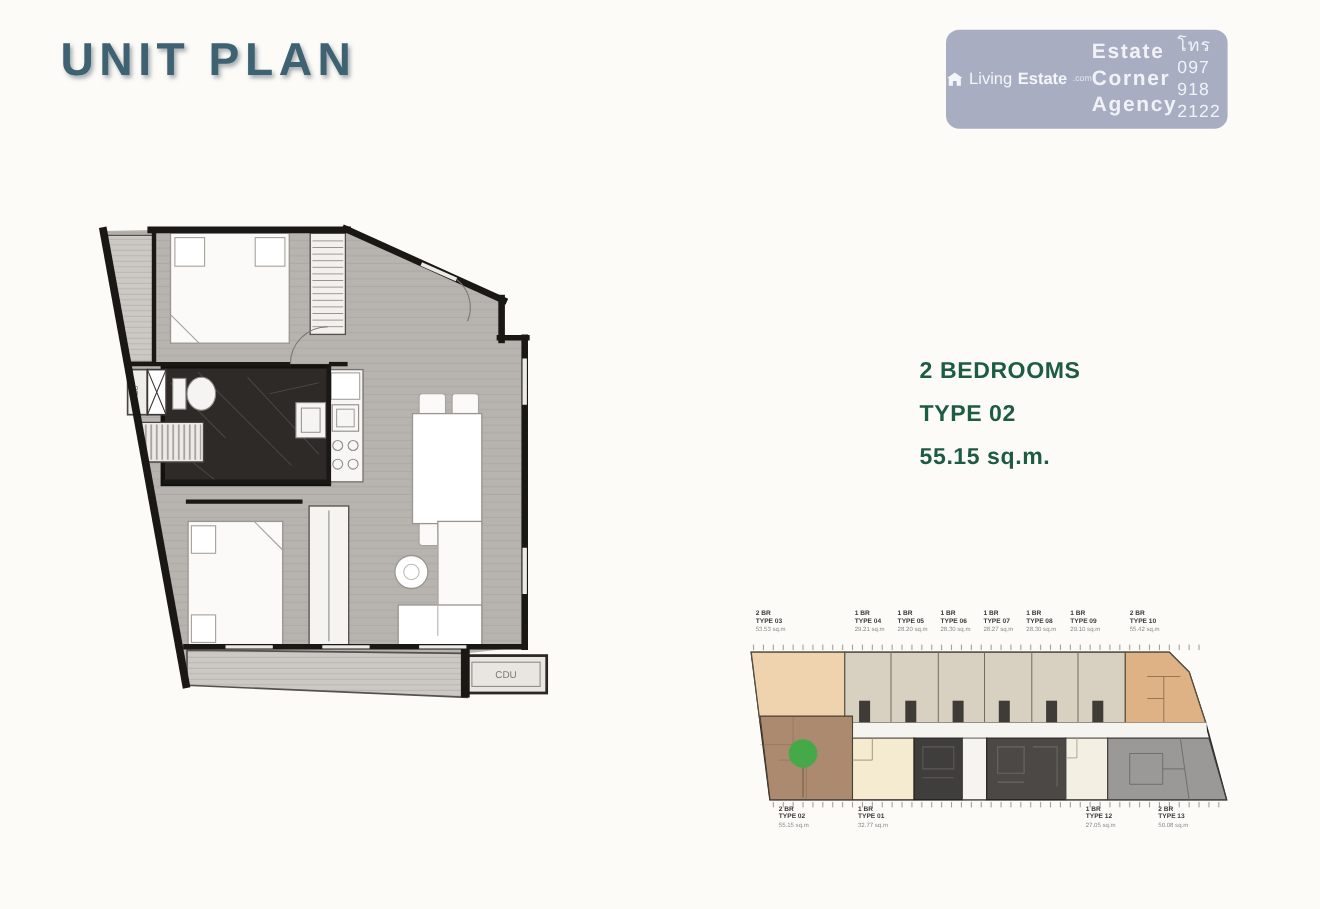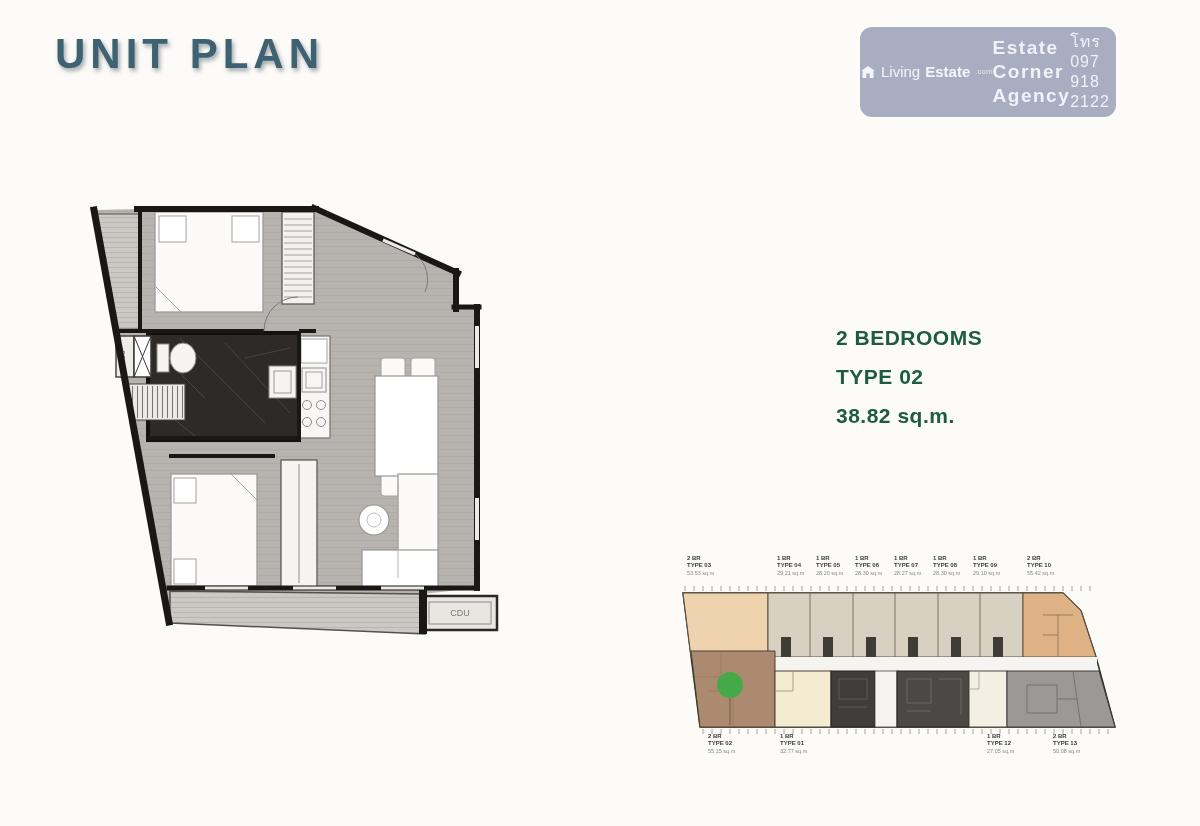--- a/index.html
+++ b/index.html
@@ -57,21 +57,21 @@
         <span class="bold">Estate</span>
         <span class="suffix">.com</span>
     </div>
     <div class="b2">Estate Corner Agency</div>
     <div class="b3">โทร 097 918 2122</div>
   </div>
 
   <div class="unit-info">
     <div>2 BEDROOMS</div>
     <div>TYPE 02</div>
-    <div>38.82 sq.m.</div>
+    <div>55.15 sq.m.</div>
   </div>
 
   <svg class="main-plan" width="430" height="455" viewBox="0 0 430 455">
     <defs>
       <pattern id="planks" width="8" height="7" patternUnits="userSpaceOnUse">
         <rect width="8" height="7" fill="none"></rect>
         <line x1="0" y1="6.5" x2="8" y2="6.5" stroke="#a09c97" stroke-width="0.8"></line>
       </pattern>
       <pattern id="deck" width="6" height="5" patternUnits="userSpaceOnUse">
         <line x1="0" y1="4.5" x2="6" y2="4.5" stroke="#b0ada8" stroke-width="0.7"></line>

